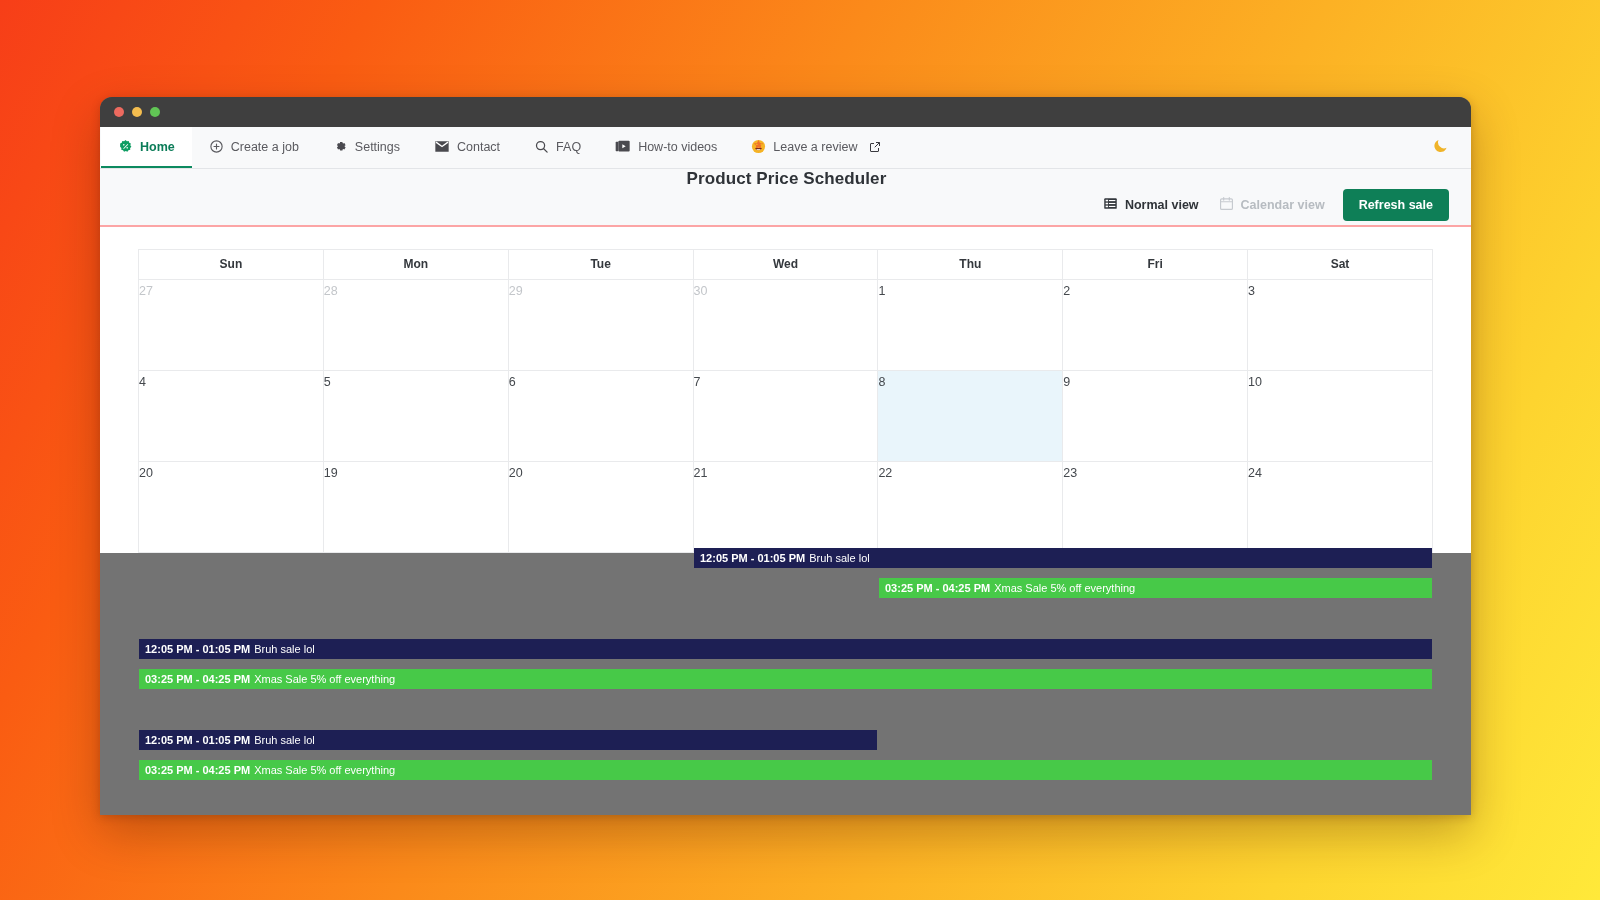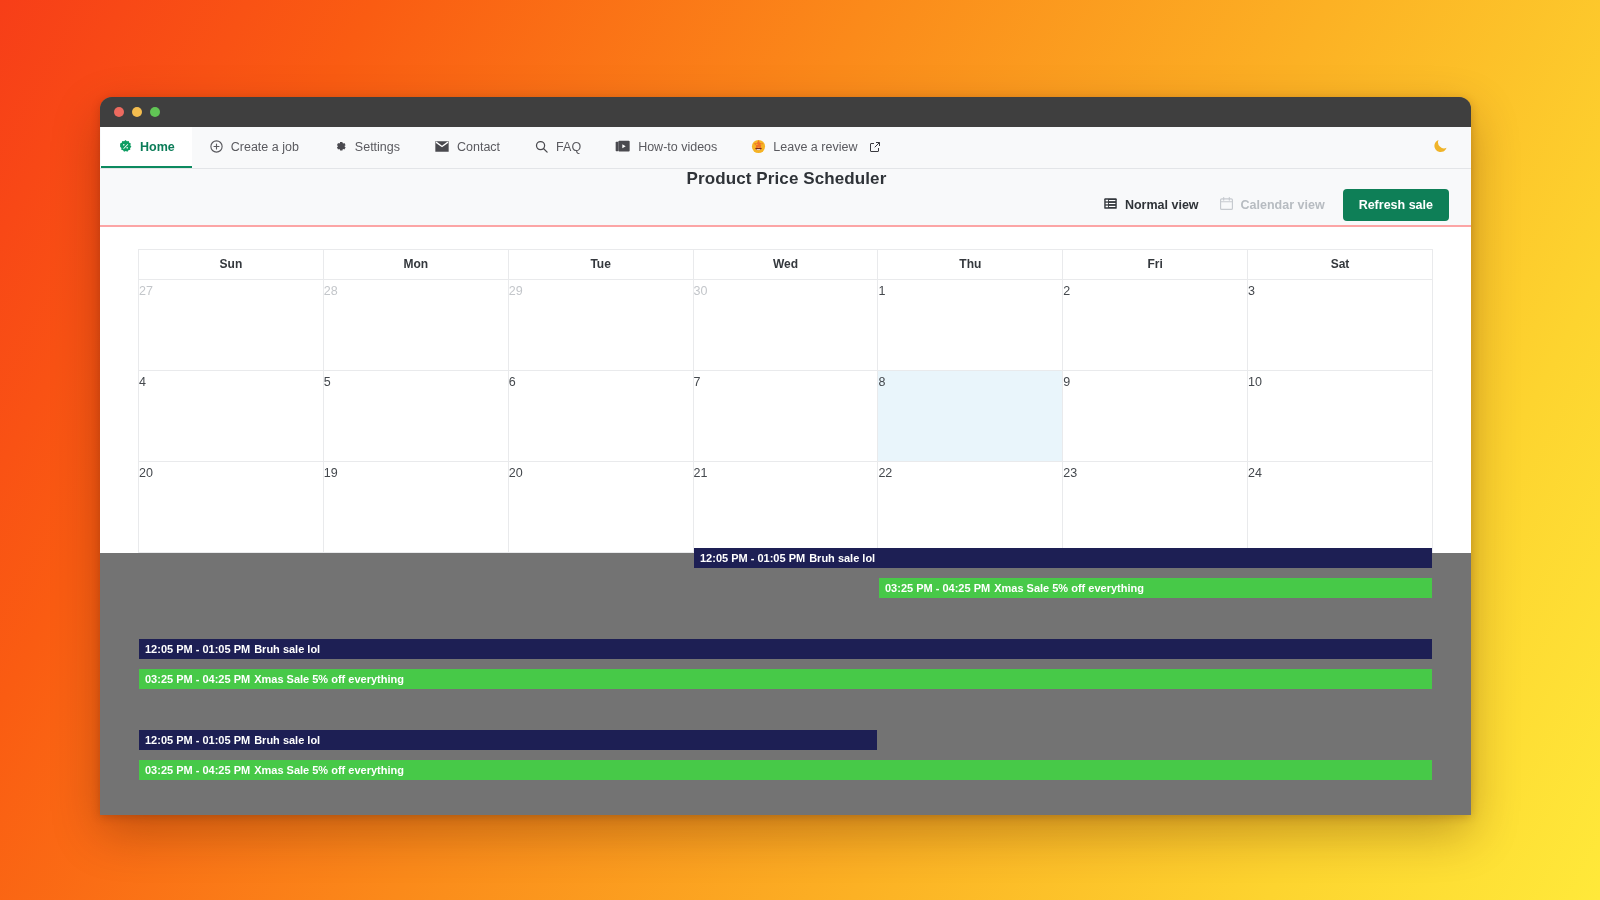--- a/index.html
+++ b/index.html
@@ -129,21 +129,21 @@
   }
   .band {
     position: absolute;
     height: 20px; line-height: 20px;
     font-size: 11px; color: #fff;
     padding-left: 6px;
     white-space: nowrap; overflow: hidden;
     pointer-events: auto; cursor: pointer;
   }
   .band .t { font-weight: 700; }
-  .band .s { font-weight: 700; margin-left: 4px; }
+  .band .s { font-weight: 400; margin-left: 4px; }
   .band.navy { background: #1d1f54; }
   .band.green { background: #44c council; margin-top: 9px; }
   .band.green { background: #45c council; }
   .band.green { background: #4ac council; }
   .band.green { background: #47c948; }
 </style>
 </head>
 <body>
 
 <div class="window">

